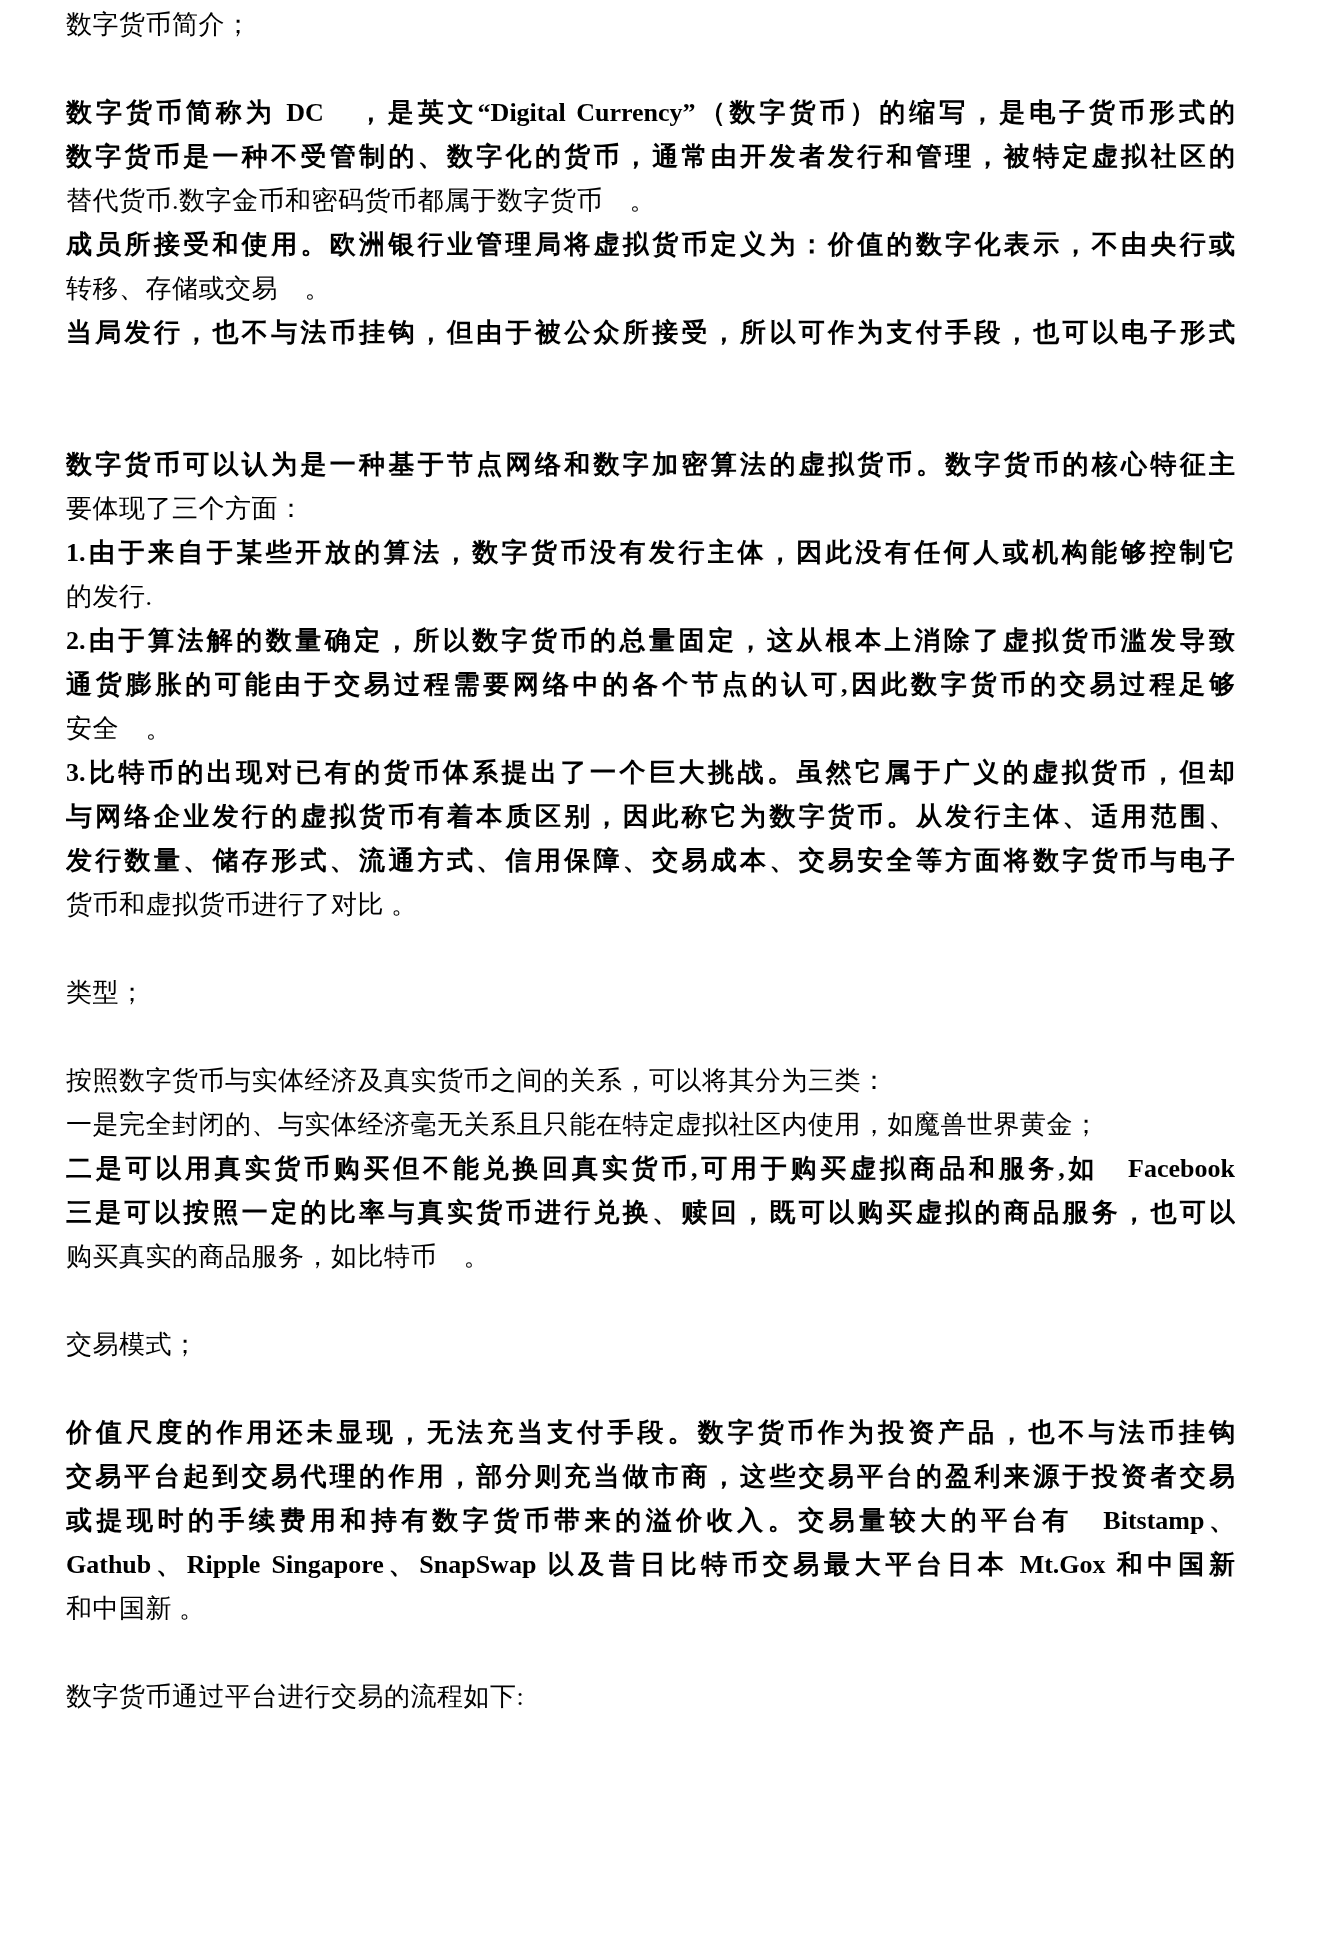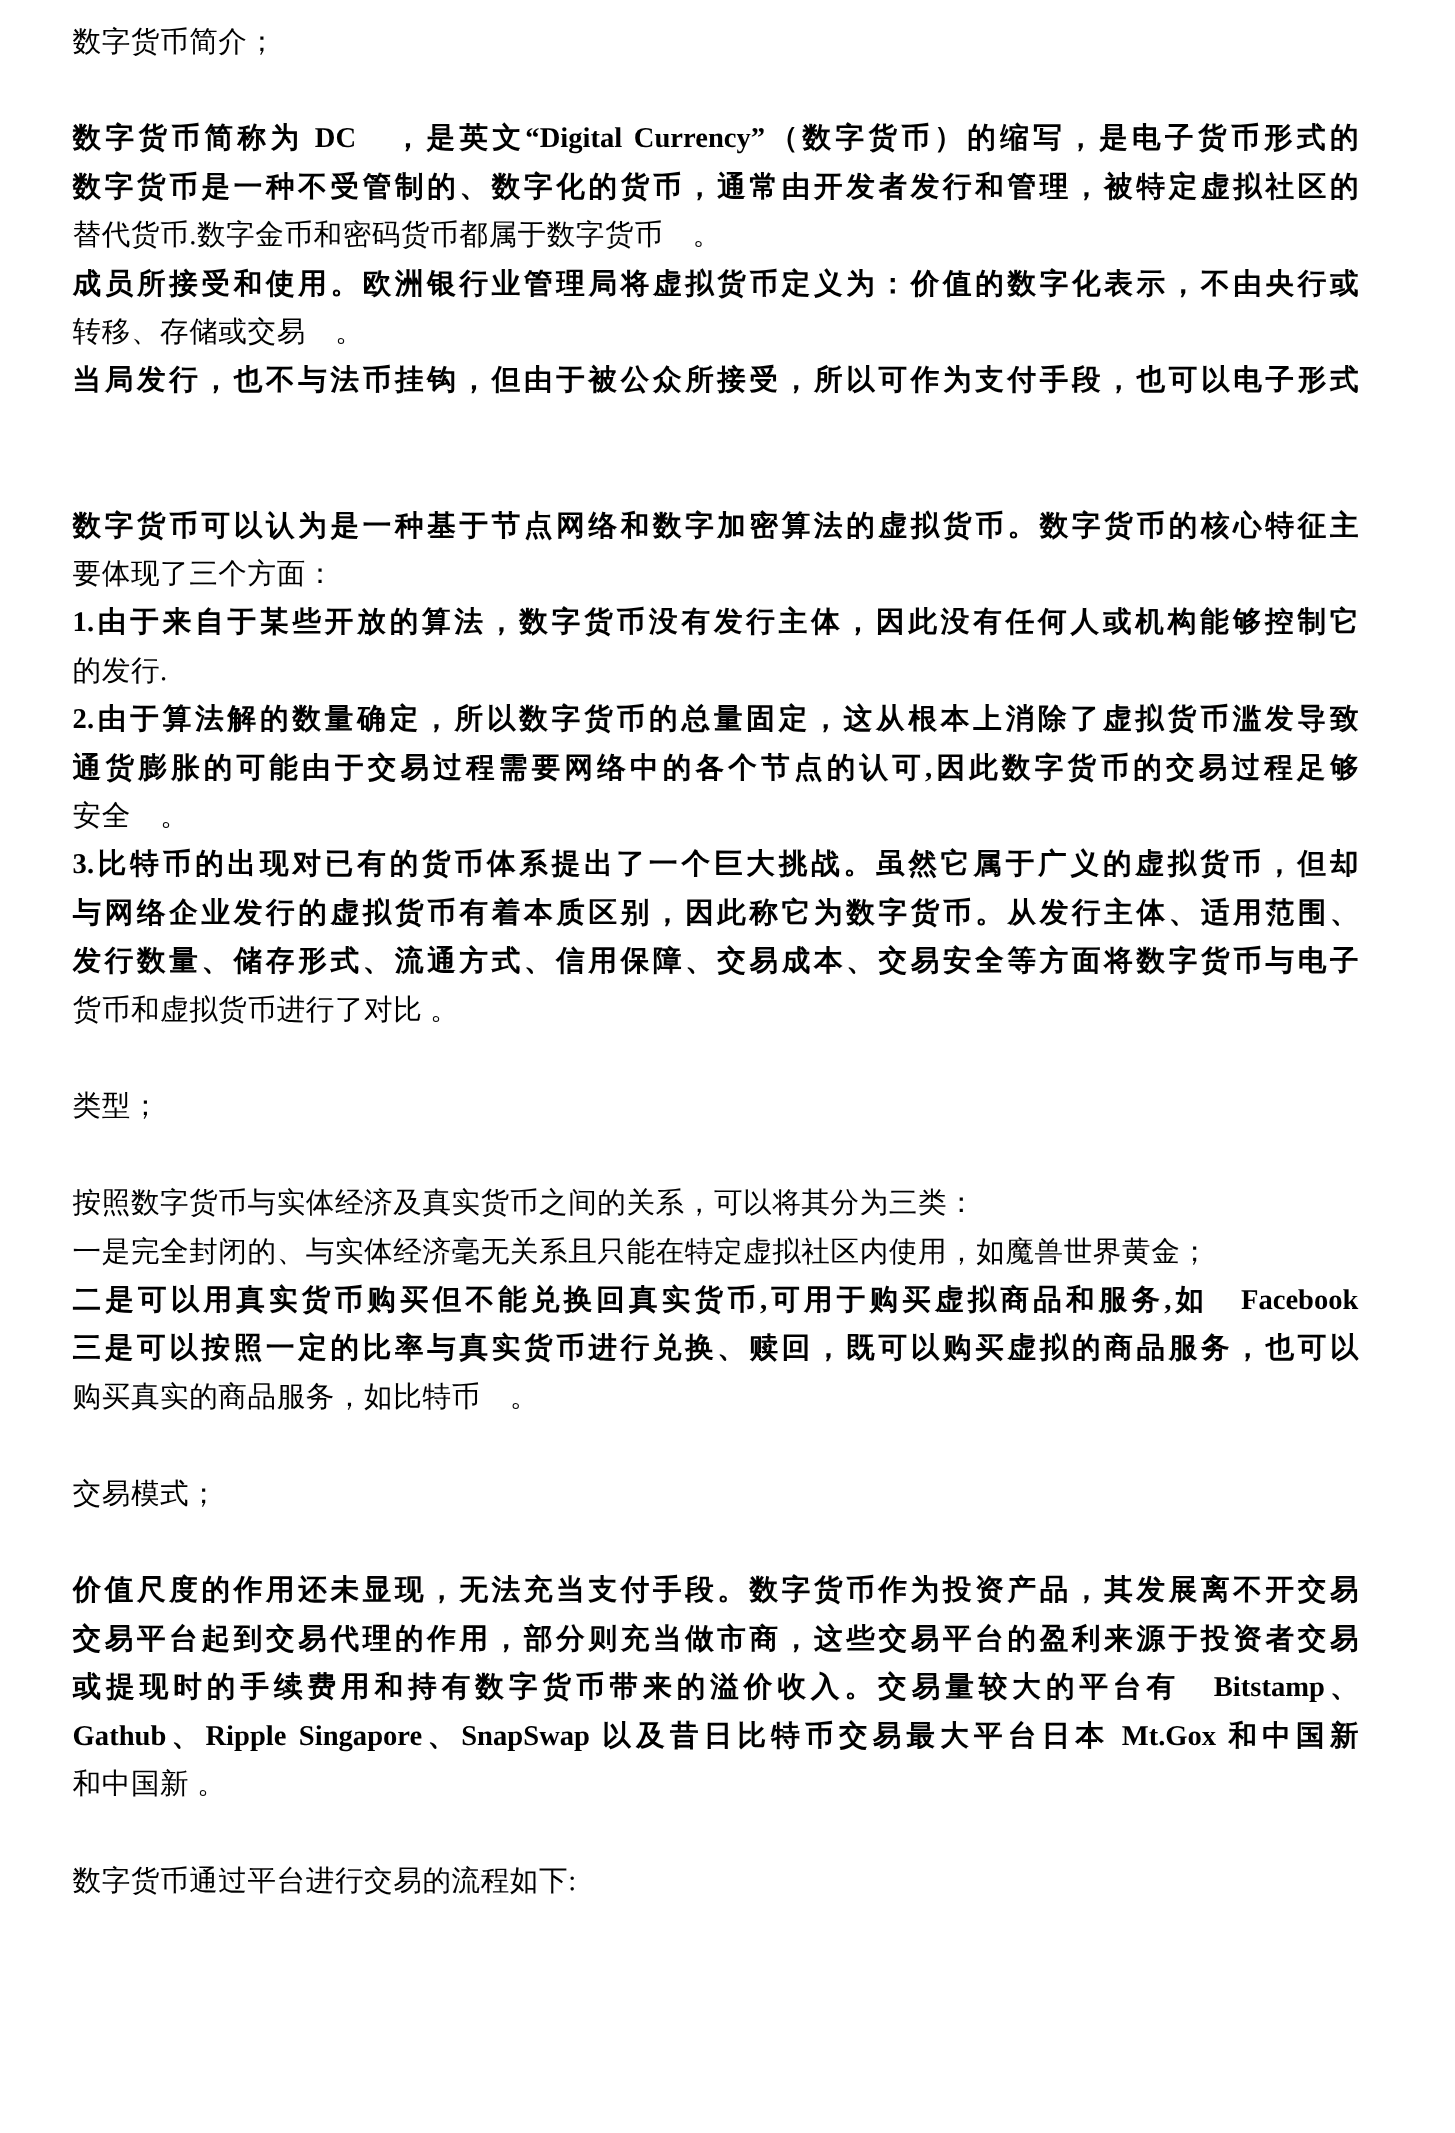--- a/index.html
+++ b/index.html
@@ -11,21 +11,21 @@
     width: 1323px;
     height: 1939px;
     overflow: hidden;
     font-family: "Liberation Serif", "DejaVu Serif", serif;
     color: #000000;
   }
   .page {
     box-sizing: border-box;
     width: 1301px;
     height: 1939px;
-    padding: 16px 66px 0 66px;
+    padding: 3px 66px 0 66px;
     background: #ffffff;
   }
   .line {
     font-size: 26px;
     line-height: 44px;
     height: 44px;
     white-space: pre-wrap;
     overflow: hidden;
     text-align: left;
     font-weight: 400;
@@ -71,20 +71,20 @@
     <div class="line">类型；</div>
     <div class="line blank">&nbsp;</div>
     <div class="line">按照数字货币与实体经济及真实货币之间的关系，可以将其分为三类：</div>
     <div class="line">一是完全封闭的、与实体经济毫无关系且只能在特定虚拟社区内使用，如魔兽世界黄金；</div>
     <div class="line fill">二是可以用真实货币购买但不能兑换回真实货币,可用于购买虚拟商品和服务,如　Facebook</div>
     <div class="line fill">三是可以按照一定的比率与真实货币进行兑换、赎回，既可以购买虚拟的商品服务，也可以</div>
     <div class="line">购买真实的商品服务，如比特币　。</div>
     <div class="line blank">&nbsp;</div>
     <div class="line">交易模式；</div>
     <div class="line blank">&nbsp;</div>
-    <div class="line fill">价值尺度的作用还未显现，无法充当支付手段。数字货币作为投资产品，其发展离不开交易</div>
+    <div class="line fill">价值尺度的作用还未显现，无法充当支付手段。数字货币作为投资产品，也不与法币挂钩</div>
     <div class="line fill">交易平台起到交易代理的作用，部分则充当做市商，这些交易平台的盈利来源于投资者交易</div>
     <div class="line fill">或提现时的手续费用和持有数字货币带来的溢价收入。交易量较大的平台有　Bitstamp、</div>
     <div class="line fill">Gathub、Ripple Singapore、SnapSwap 以及昔日比特币交易最大平台日本 Mt.Gox 和中国新</div>
     <div class="line">和中国新 。</div>
     <div class="line blank">&nbsp;</div>
     <div class="line">数字货币通过平台进行交易的流程如下:</div>
   </div>
 
 </body></html>

